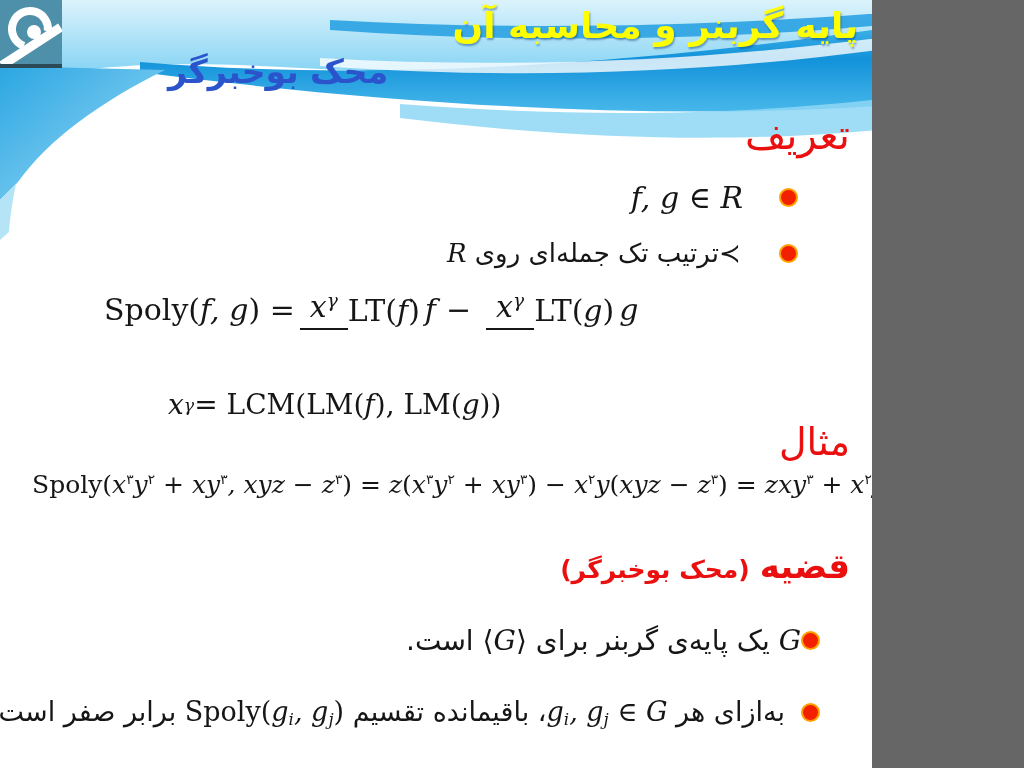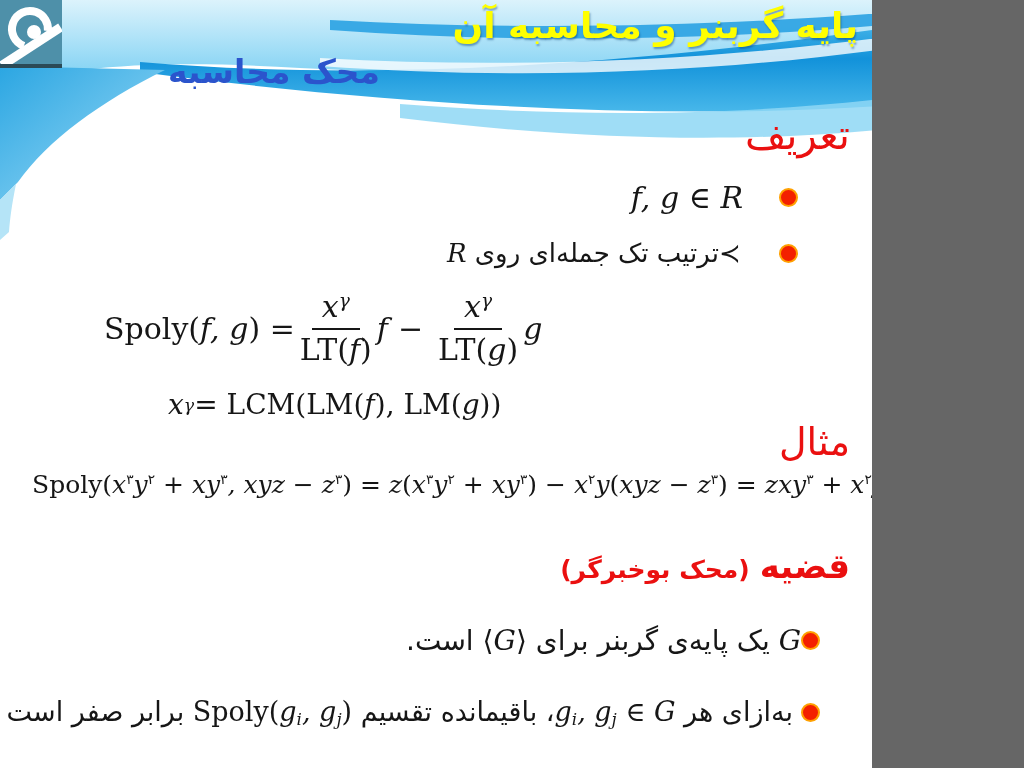--- a/index.html
+++ b/index.html
@@ -22,31 +22,31 @@
   .h-example{top:420px;font-size:38px;}
   .h-theorem{top:546px;display:flex;align-items:baseline;gap:10px;font-weight:bold;color:var(--heading-red);}
   .h-theorem .h-big{font-size:34px;}
   .h-theorem .h-small{font-size:25px;}
   .bline{position:absolute;display:flex;align-items:center;direction:rtl;z-index:2;white-space:nowrap;}
   .bullet{width:15px;height:15px;border-radius:50%;background:var(--bullet-red);
           border:2.5px solid var(--bullet-ring);flex-shrink:0;}
   .l1{top:180px;right:74px;gap:36px;font-size:30px;}
   .l2{top:238px;right:74px;gap:30px;font-size:26px;}
   .l3{top:624px;right:52px;font-size:28px;}
-  .l4{top:696px;right:52px;gap:8px;font-size:27px;}
+  .l4{top:696px;right:52px;gap:16px;font-size:27px;}
   .m{font-family:"DejaVu Serif","DejaVu Sans",serif;font-style:italic;}
   .mr{font-family:"DejaVu Serif","DejaVu Sans",serif;font-style:normal;}
   .fa{font-family:"DejaVu Sans",sans-serif;}
   .sup{font-size:.62em;vertical-align:.55em;}
   .fsup{font-family:"DejaVu Sans",sans-serif;font-size:.55em;vertical-align:.62em;font-style:normal;}
   .msub{font-size:.62em;vertical-align:-.25em;}
   .formula{position:absolute;display:flex;align-items:center;direction:ltr;z-index:2;white-space:nowrap;margin-left:18px;}
   .f-spoly{top:290px;left:86px;font-size:30px;}
   .f-lcm{top:388px;left:150px;font-size:28px;}
-  .frac{display:inline-flex;flex-direction:column;align-items:center;margin:0 5px;line-height:1.15;}
+  .frac{display:inline-flex;flex-direction:row;align-items:center;margin:0 5px;line-height:1.15;}
   .frac .num{padding:0 10px 3px;border-bottom:2px solid var(--ink);}
   .frac .den{padding-top:3px;}
   .opgap{margin:0 10px;}
   .equation{position:absolute;top:470px;left:32px;width:982px;direction:ltr;z-index:2;
             font-size:25px;white-space:nowrap;}
 </style>
 </head>
 <body>
 
 <div class="slide">
@@ -80,21 +80,21 @@
     <svg width="62" height="68" viewBox="0 0 62 68" aria-hidden="true">
       <rect x="0" y="0" width="62" height="68" fill="#4e90a9"></rect>
       <circle cx="30" cy="29" r="18" fill="none" stroke="#ffffff" stroke-width="8" stroke-dasharray="80 33" transform="rotate(110 30 29)"></circle>
       <circle cx="34" cy="32" r="7" fill="#ffffff"></circle>
       <rect x="-4" y="42" width="70" height="9" fill="#ffffff" transform="rotate(-33 31 46)"></rect>
       <rect x="0" y="64" width="62" height="4" fill="#2b4a56"></rect>
     </svg>
   </div>
 
   <div class="title" dir="rtl">پایه گربنر و محاسبه آن</div>
-  <div class="subtitle" dir="rtl">محک محاسبه</div>
+  <div class="subtitle" dir="rtl">محک بوخبرگر</div>
 
   <div class="h-red h-def">تعریف</div>
 
   <div class="bline l1">
     <span class="bullet"></span>
     <span class="btext" dir="ltr"><span class="m">f, g ∈ R</span></span>
   </div>
 
   <div class="bline l2">
     <span class="bullet"></span>

